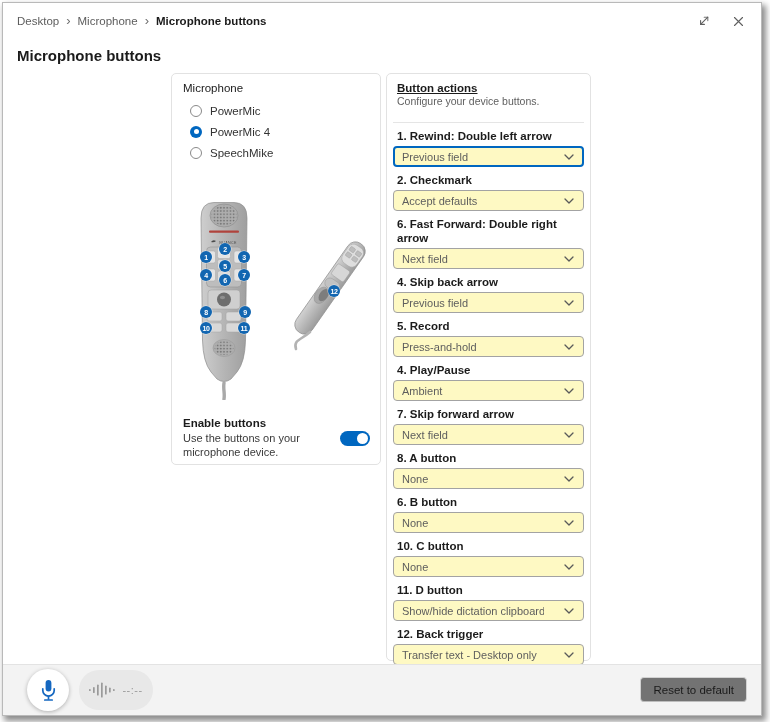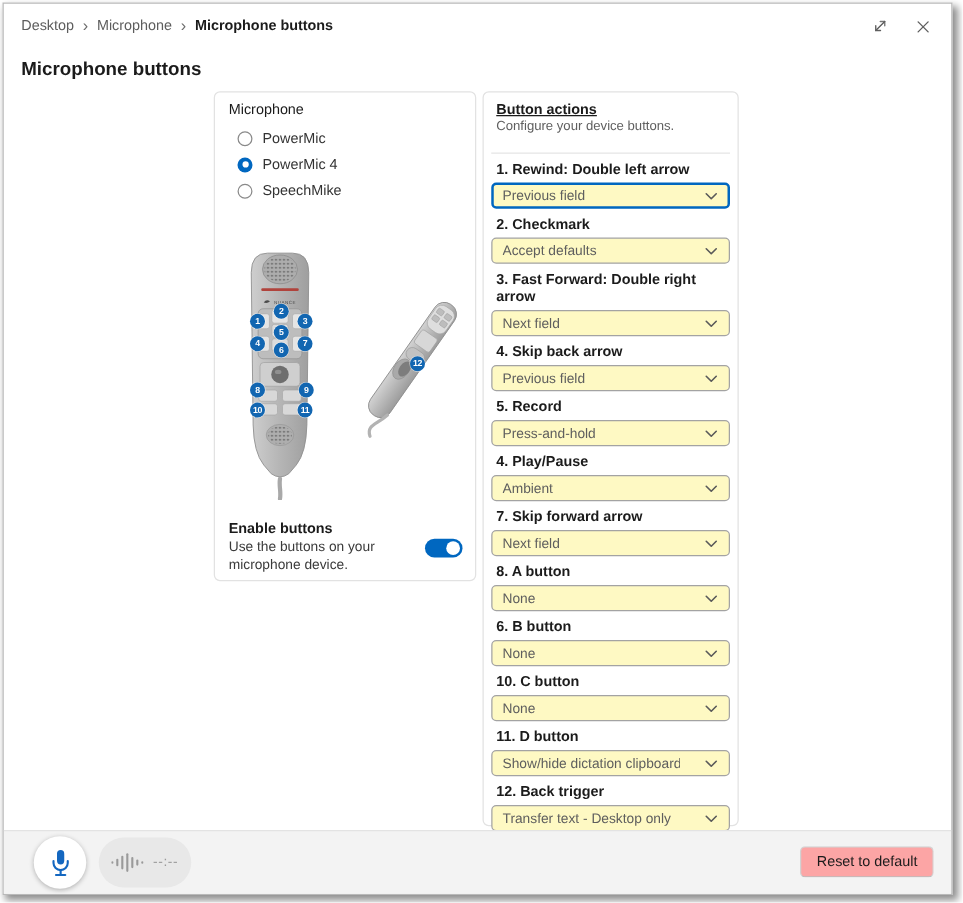--- a/index.html
+++ b/index.html
@@ -64,21 +64,21 @@
   .chev{flex:0 0 auto;}
 
   
   .footer{position:absolute;left:0;right:0;bottom:0;height:50px;background:#f3f3f3;border-top:1px solid #e3e3e3;}
   .mic-fab{position:absolute;left:24px;top:4px;width:42px;height:42px;border-radius:50%;background:#fff;
     box-shadow:0 1px 4px rgba(0,0,0,.28);display:flex;align-items:center;justify-content:center;cursor:pointer;}
   .rec-pill{position:absolute;left:76px;top:5px;width:74px;height:40px;border-radius:20px;background:#e8e8e8;
     display:flex;align-items:center;justify-content:center;gap:7px;cursor:pointer;}
   .timer{font-size:11px;color:#9a9a9a;letter-spacing:.5px;}
   .reset-btn{position:absolute;right:14px;top:12px;height:25px;padding:0 12px;font-size:11.5px;color:#1b1b1b;
-    background:#fca5a5;border:1px solid #d2d2d2;border-bottom-color:#bdbdbd;border-radius:4px;cursor:pointer;
+    background:#737373;border:1px solid #d2d2d2;border-bottom-color:#bdbdbd;border-radius:4px;cursor:pointer;
     font-family:inherit;}
 </style>
 </head>
 <body>
 
 <div class="screen">
   <div class="window">
 
     <div class="titlebar">
       <nav class="breadcrumb">
@@ -230,21 +230,21 @@
     <div class="action-label">2. Checkmark</div>
     <div class="selectbox">
       <span class="select-value">Accept defaults</span>
       <svg class="chev" width="10" height="6" viewBox="0 0 10 6">
         <path d="M1 1l4 4 4-4" fill="none" stroke="#5a5a5a" stroke-width="1.3" stroke-linecap="round" stroke-linejoin="round"></path>
       </svg>
     </div>
   </div>
 
   <div class="action-group">
-    <div class="action-label">3. Fast Forward: Double right arrow</div>
+    <div class="action-label">6. Fast Forward: Double right arrow</div>
     <div class="selectbox">
       <span class="select-value">Next field</span>
       <svg class="chev" width="10" height="6" viewBox="0 0 10 6">
         <path d="M1 1l4 4 4-4" fill="none" stroke="#5a5a5a" stroke-width="1.3" stroke-linecap="round" stroke-linejoin="round"></path>
       </svg>
     </div>
   </div>
 
   <div class="action-group">
     <div class="action-label">4. Skip back arrow</div>

